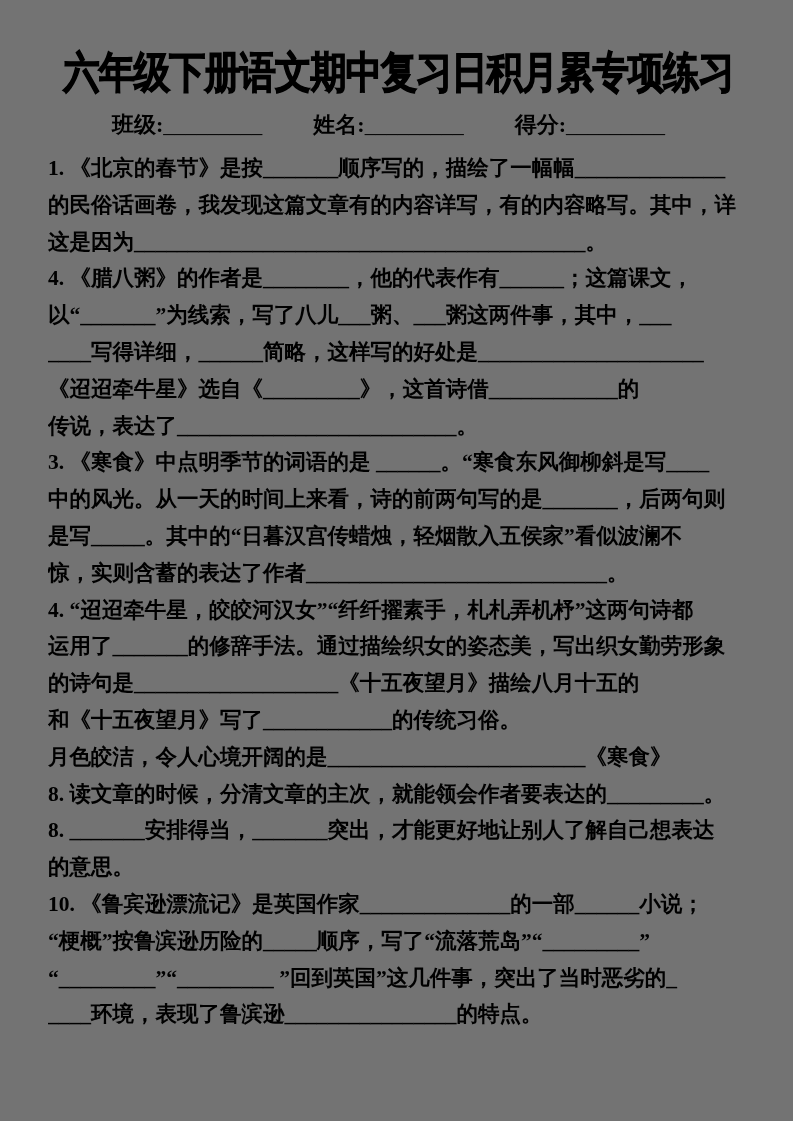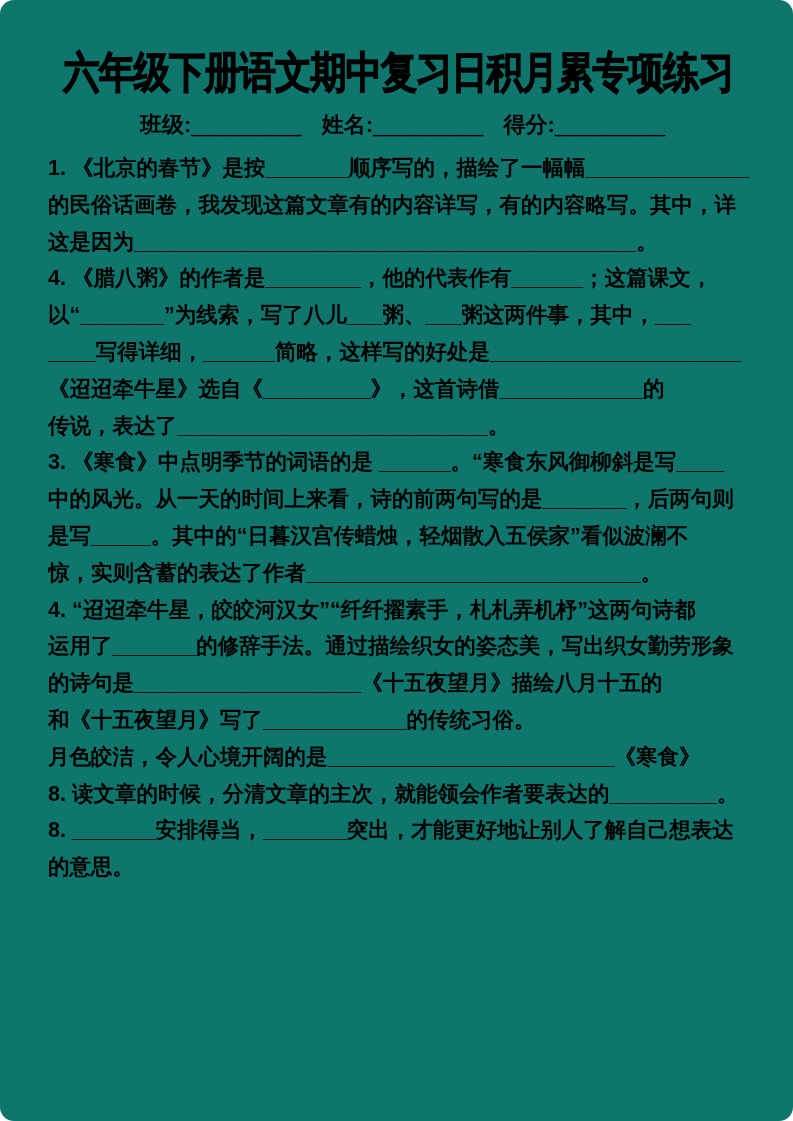--- a/index.html
+++ b/index.html
@@ -4,25 +4,24 @@
 <style>
   html, body {
     margin: 0;
     padding: 0;
     background: #ffffff;
   }
   .page {
     position: relative;
     width: 793px;
     height: 1121px;
-    background: #0f766e;
+    background: #737373;
     color: #000000;
-    font-family: Liberation Sans, sans-serif;
+    font-family: Liberation Serif, serif;
     overflow: hidden;
-    border-radius: 14px;
   }
   .title {
     margin: 0;
     padding-top: 44px;
     text-align: center;
     font-size: 43px;
     font-weight: 900;
     letter-spacing: -1px;
     white-space: nowrap;
     transform: scaleX(0.84);
@@ -30,21 +29,20 @@
     -webkit-text-stroke: 1.2px #000;
   }
   .header-row {
     display: flex;
     justify-content: space-between;
     align-items: baseline;
     margin-top: 8px;
     padding: 0 128px 0 112px;
     font-size: 22px;
     font-weight: 600;
-    margin-left: 28px;
   }
   .field { white-space: nowrap; }
   .field .blank { letter-spacing: 0; font-weight: 400; }
   .body {
     margin-top: 10px;
     padding: 0 44px 0 48px;
     font-size: 21.5px;
     line-height: 36.8px;
     font-weight: 600;
   }
@@ -107,15 +105,21 @@
 
     <div class="q">
       <p class="line">8. 读文章的时候，分清文章的主次，就能领会作者要表达的_________。</p>
     </div>
 
     <div class="q">
       <p class="line">8. _______安排得当，_______突出，才能更好地让别人了解自己想表达</p>
       <p class="line">的意思。</p>
     </div>
 
+    <div class="q">
+      <p class="line">10. 《鲁宾逊漂流记》是英国作家______________的一部______小说；</p>
+      <p class="line">“梗概”按鲁滨逊历险的_____顺序，写了“流落荒岛”“_________”</p>
+      <p class="line">“_________”“_________ ”回到英国”这几件事，突出了当时恶劣的_</p>
+      <p class="line">____环境，表现了鲁滨逊________________的特点。</p>
+    </div>
 
   </div>
 </div>
 
 </body></html>

